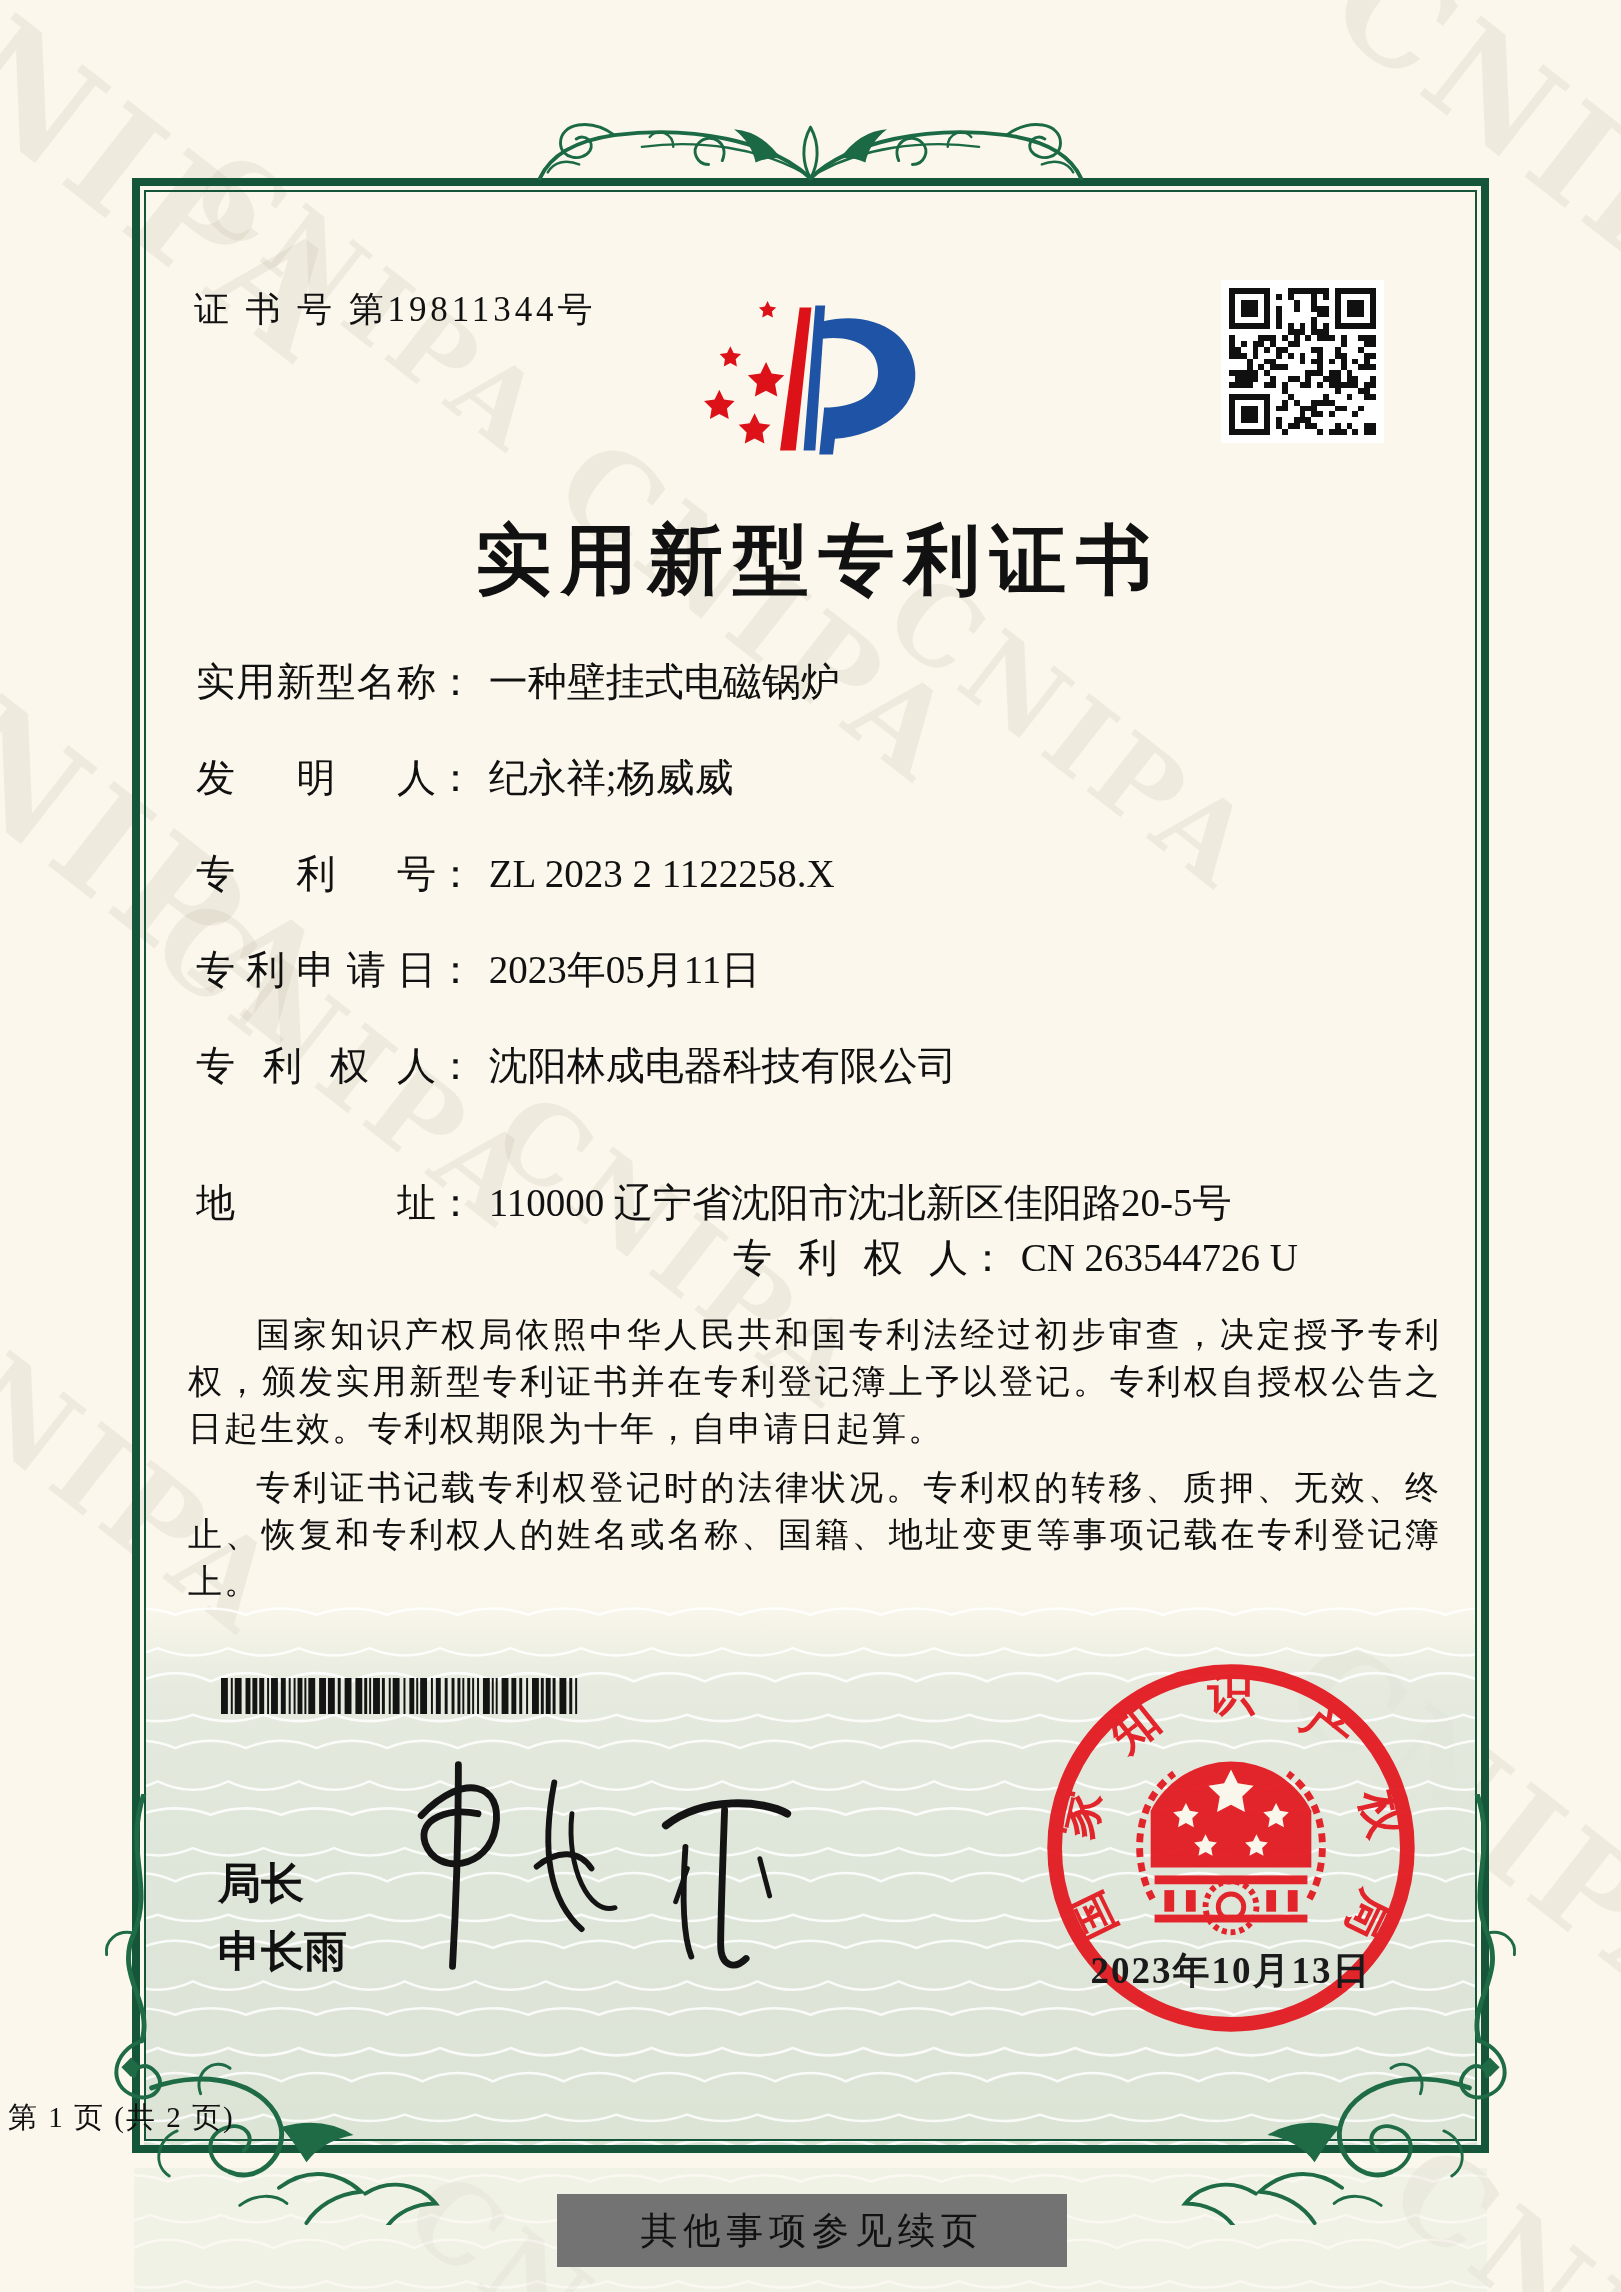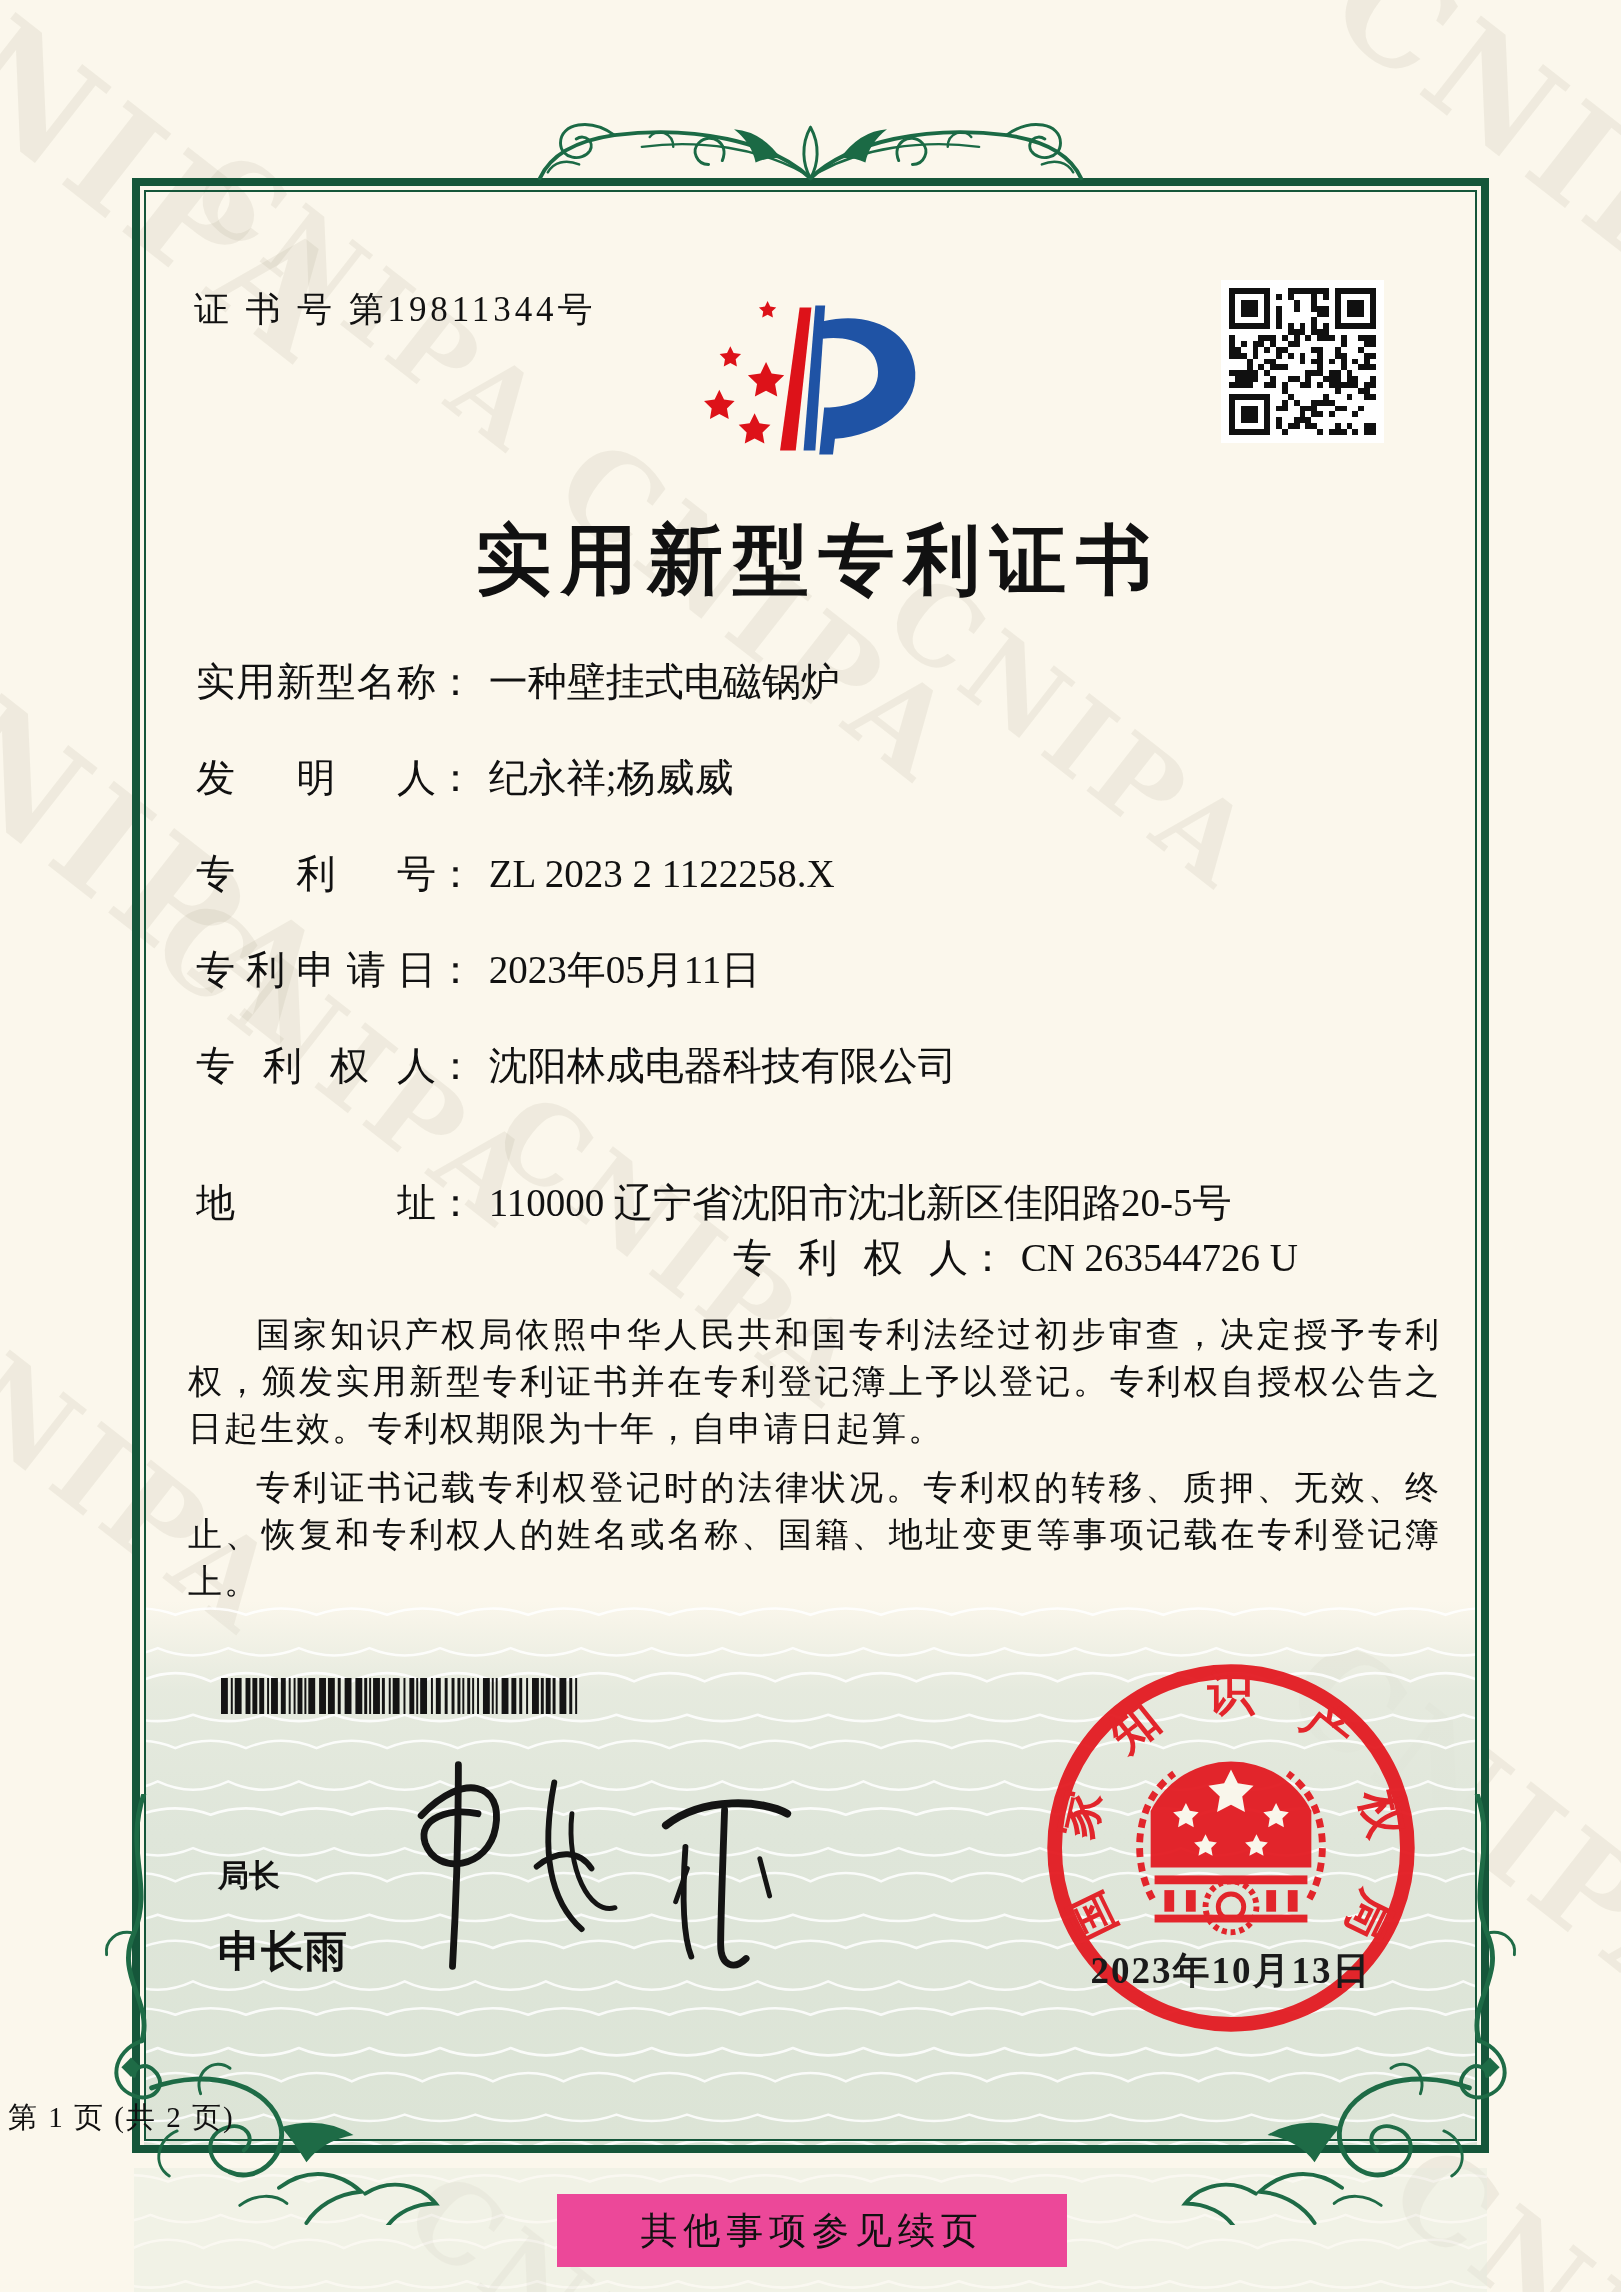--- a/index.html
+++ b/index.html
@@ -63,35 +63,35 @@
   .pair2{position:absolute;left:537px;top:0;}
   .pair2 .flabel{width:235px;}
   
   .body-text{
     left:188px;top:1311px;width:1253px;z-index:3;
     font-size:34px;line-height:47px;letter-spacing:2px;text-align:justify;
   }
   .body-text p{margin:0 0 11.8px 0;text-indent:2em;}
   
   .barcode{left:221px;top:1678px;width:363px;height:36px;z-index:3;}
-  .sign-role{left:218px;top:1855px;font-size:31px;z-index:3;
+  .sign-role{left:218px;top:1855px;font-size:43px;z-index:3;
     font-family:Liberation Sans, sans-serif;font-weight:600;}
   .sign-name{left:218px;top:1923px;font-size:43px;z-index:3;
     font-family:"Liberation Sans","DejaVu Sans",sans-serif;font-weight:600;}
   .signature{left:380px;top:1753px;z-index:3;}
   .seal{left:1037px;top:1654px;z-index:4;}
   .seal-date{
     left:1037px;top:1946px;width:388px;text-align:center;z-index:5;
     font-size:37px;font-weight:600;letter-spacing:2px;color:#1a1a1a;
   }
   .page-info{
     left:0;top:2098px;width:1621px;z-index:3;font-size:29px;letter-spacing:2px;margin-left:8px;
   }
   .note-box{
-    left:557px;top:2194px;width:510px;height:73px;background:#ec4899;z-index:3;
+    left:557px;top:2194px;width:510px;height:73px;background:#737373;z-index:3;
     display:flex;align-items:center;justify-content:center;
   }
   .note-text{font-size:37px;letter-spacing:5.9px;}
 </style>
 </head>
 <body>
 
 <div id="wm-layer">
     <div class="wm" style="left: -69px; top: -93px; font-size: 147px;">CNIPA</div>
     <div class="wm" style="left: 245px; top: 127px; font-size: 103px;">CNIPA</div>

